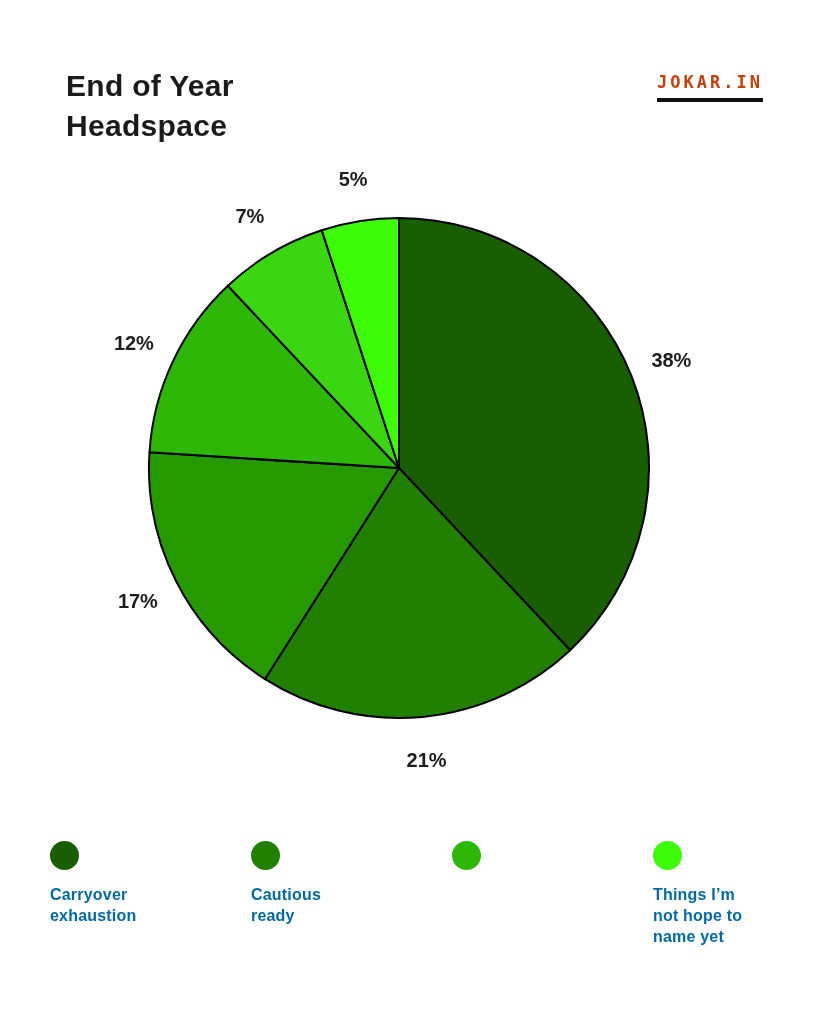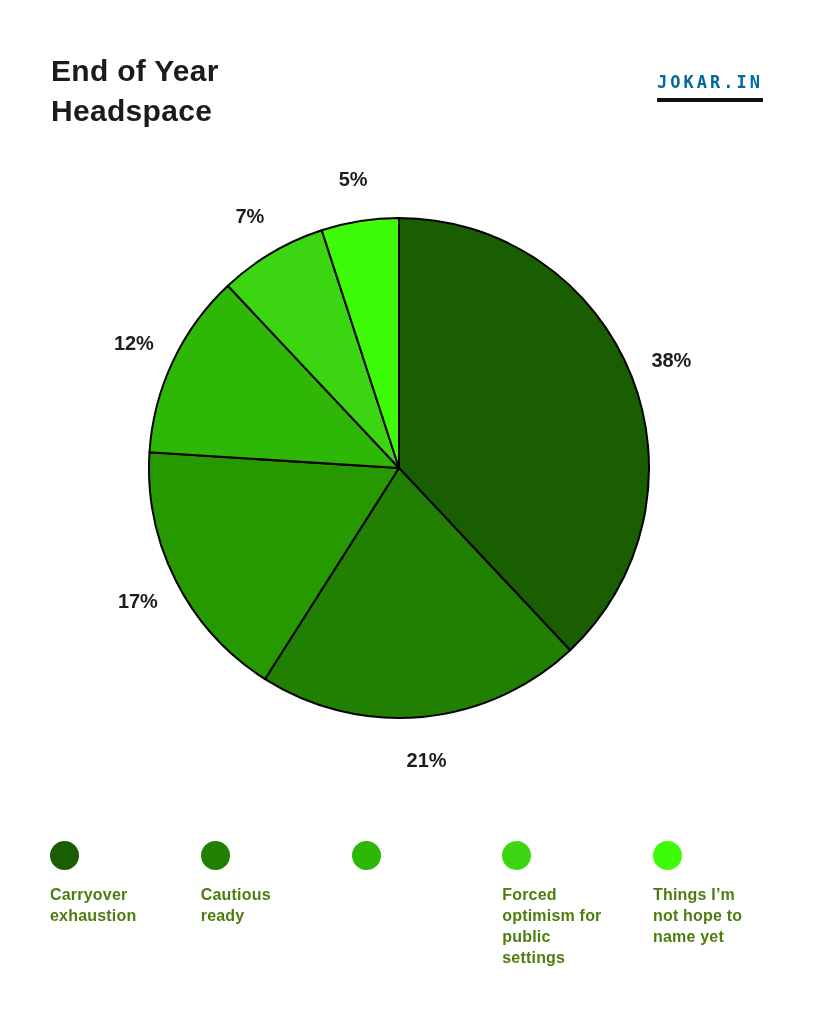--- a/index.html
+++ b/index.html
@@ -12,37 +12,37 @@
     position: relative;
     width: 813px;
     height: 1024px;
     background: #ffffff;
     overflow: hidden;
   }
   .title {
     position: absolute;
     left: 50px;
     top: 50px;
-    margin: 1px;
+    margin: 16px;
     font-size: 30px;
     font-weight: 700;
     line-height: 1.32;
     letter-spacing: 0.3px;
     color: #1b1b1b;
     white-space: pre-line;
   }
   .logo {
     position: absolute;
     top: 72px;
     right: 50px;
     font-family: "DejaVu Sans Mono", "Liberation Mono", monospace;
     font-size: 17px;
     font-weight: 700;
     letter-spacing: 3px;
-    color: #0369a1;
+    color: #c2410c;
     border-bottom: 4px solid #111111;
     padding-bottom: 6px;
   }
   .chart-svg {
     position: absolute;
     left: 0;
     top: 155px;
     width: 813px;
     height: 660px;
   }
@@ -67,21 +67,21 @@
   .legend-dot {
     width: 29px;
     height: 29px;
     border-radius: 50%;
     margin-bottom: 14px;
   }
   .legend-label {
     font-size: 16px;
     font-weight: 700;
     line-height: 1.32;
-    color: #4d7c0f;
+    color: #0369a1;
     letter-spacing: 0.2px;
   }
 </style>
 </head>
 <body>
 
 <div class="page">
   <h1 class="title">End of Year
 Headspace</h1>
 
@@ -108,21 +108,17 @@
         <div class="legend-label">Carryover exhaustion</div>
       </div>
       <div class="legend-item">
         <div class="legend-dot" style="background: rgb(33, 128, 1);"></div>
         <div class="legend-label">Cautious ready</div>
       </div>
       <div class="legend-item">
         <div class="legend-dot" style="background: rgb(46, 183, 6);"></div>
       </div>
       <div class="legend-item">
-        <div class="legend-dot" style="background: rgb(60, 213, 18);"></div>
-        <div class="legend-label">Forced optimism for public settings</div>
-      </div>
-      <div class="legend-item">
         <div class="legend-dot" style="background: rgb(62, 251, 7);"></div>
         <div class="legend-label">Things I’m not hope to name yet</div>
       </div>
     </div>
 </div>
 
 </body></html>

